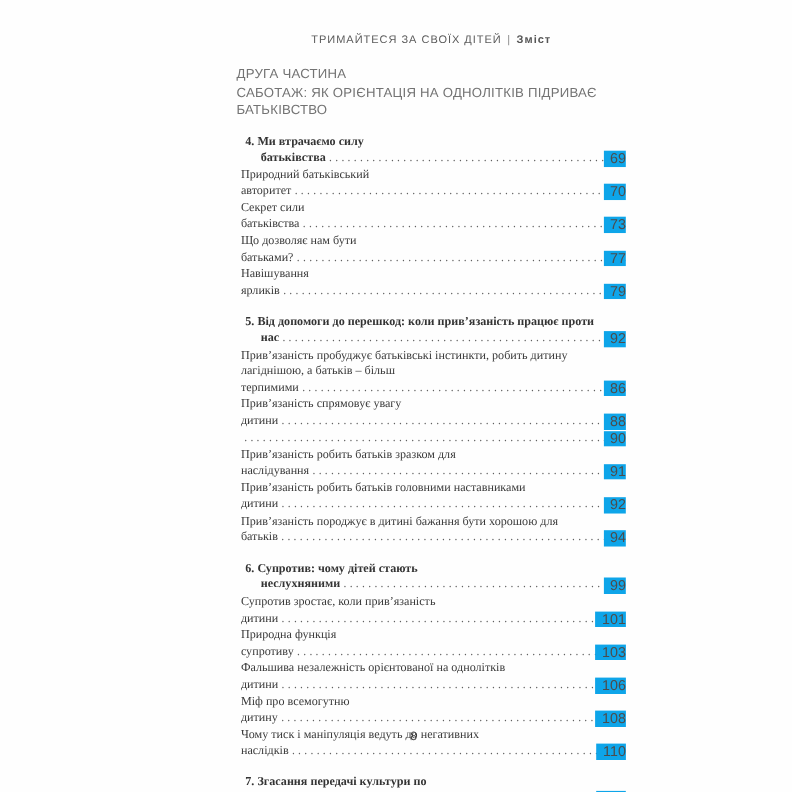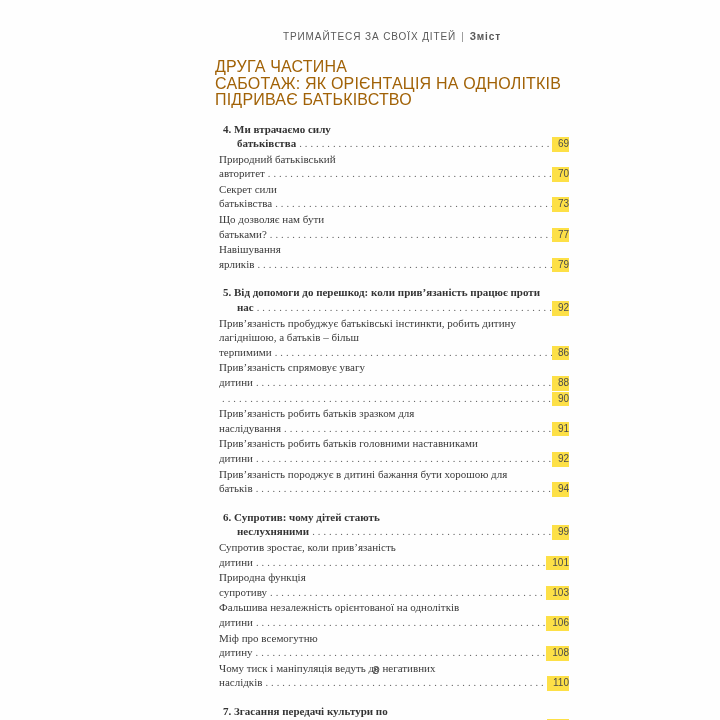--- a/index.html
+++ b/index.html
@@ -34,24 +34,24 @@
   
   .content {
     width: 354px;
     margin: 17px auto 0 auto;
   }
 
   
   .part:not(:first-child) { margin-top: 15px; }
   .part-heading {
     font-family: "Liberation Sans", sans-serif;
-    font-size: 16px;
+    font-size: 12px;
     line-height: 16.5px;
     letter-spacing: 0.2px;
-    color: #a16207;
+    color: #737373;
     width: 368px;
     margin-bottom: 9px;
   }
 
   
   .entry {
     position: relative;
     overflow: hidden;
     font-size: 11px;
     line-height: 14.6px;
@@ -74,25 +74,25 @@
     white-space: nowrap;
     font-weight: 400;
     font-size: 10.5px;
     letter-spacing: 3px;
     color: #606060;
     padding-left: 3px;
   }
   .pagenum {
     position: absolute;
     right: 0; bottom: 0;
-    background: #fde047;
+    background: #0ea5e9;
     padding-left: 6px;
     font-family: "Liberation Sans", sans-serif;
     font-weight: 400;
-    font-size: 10px;
+    font-size: 13px;
     line-height: 14.6px;
     color: #4c4c4c;
     text-indent: 0;
   }
 
   
   .page-footer {
     position: absolute;
     left: 0; bottom: 44px;
     width: 100%;

